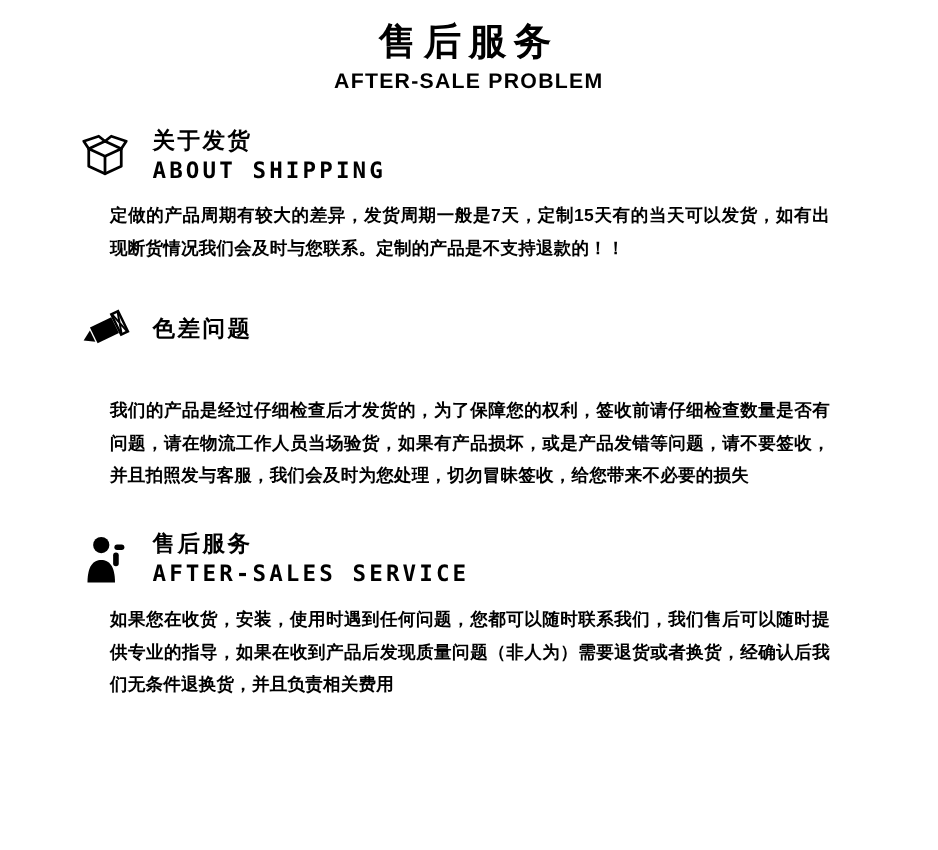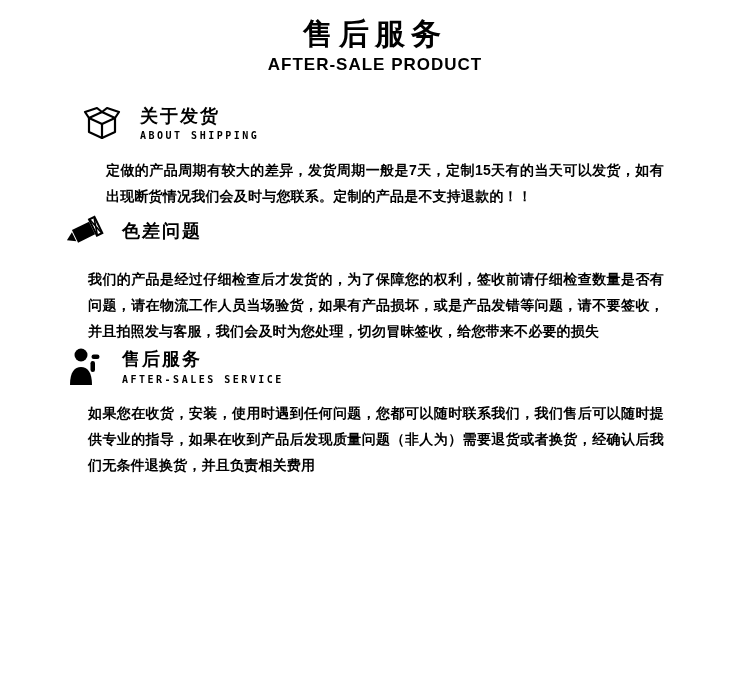--- a/index.html
+++ b/index.html
@@ -28,24 +28,24 @@
     letter-spacing: 6px;
     line-height: 1.2;
   }
   .page-subtitle {
     margin-top: 3px;
     font-size: 17px;
     font-weight: 700;
     letter-spacing: 1px;
   }
   .info-section {
+    margin-top: 30px;
   }
   .info-section.first {
     margin-top: 26px;
-    padding-left: 18px;
   }
   .section-head {
     display: flex;
     align-items: center;
     margin-left: 62px;
     gap: 16px;
     min-height: 44px;
   }
   .icon {
     width: 44px;
@@ -64,42 +64,42 @@
     justify-content: center;
   }
   .cn-title {
     font-size: 18px;
     font-weight: 700;
     letter-spacing: 2px;
     line-height: 1.3;
   }
   .en-title {
     margin-top: 2px;
-    font-size: 10px;
+    font-size: 18px;
     font-weight: 700;
     letter-spacing: 2.5px;
     font-family: "DejaVu Sans Mono", "Liberation Mono", monospace;
   }
   .body-text {
     margin: 13px 86px 0 88px;
     font-size: 14px;
     font-weight: 700;
     line-height: 1.85;
     text-align: justify;
     letter-spacing: 0.2px;
   }
 </style>
 </head>
 <body>
 
 <div class="page">
 
   <header class="page-header">
     <h1 class="page-title">售后服务</h1>
-    <div class="page-subtitle">AFTER-SALE PRODUCT</div>
+    <div class="page-subtitle">AFTER-SALE PROBLEM</div>
   </header>
 
   <section class="info-section first">
     <div class="section-head">
       <span class="icon">
         <svg width="38" height="36" viewBox="0 0 38 36">
           <g fill="none" stroke="#000" stroke-width="2.2" stroke-linejoin="round" stroke-linecap="round">
             <path d="M6 13 L19 7 L32 13 L32 27 L19 33 L6 27 Z"></path>
             <path d="M6 13 L19 19 L32 13"></path>
             <path d="M19 19 L19 33"></path>

